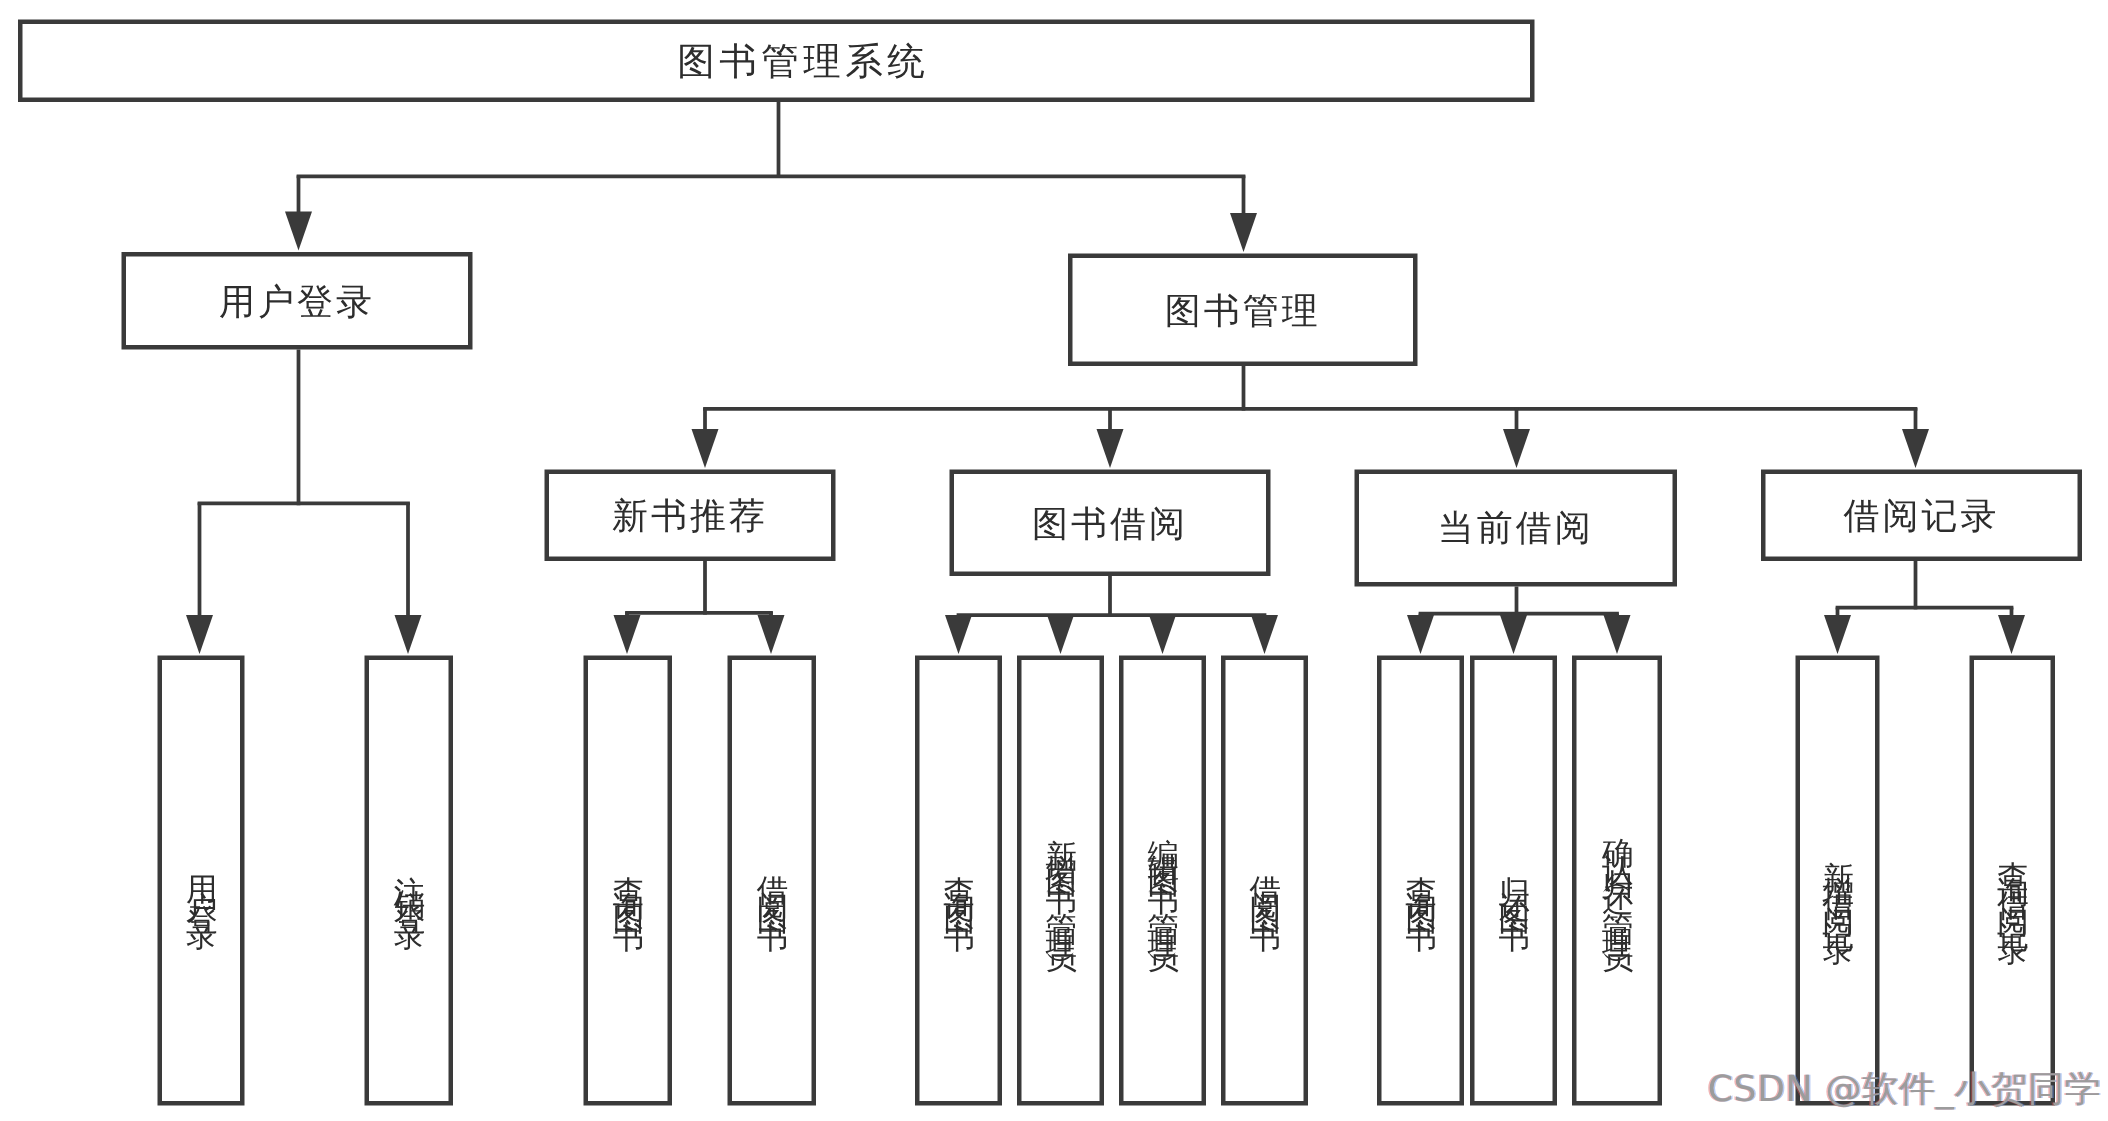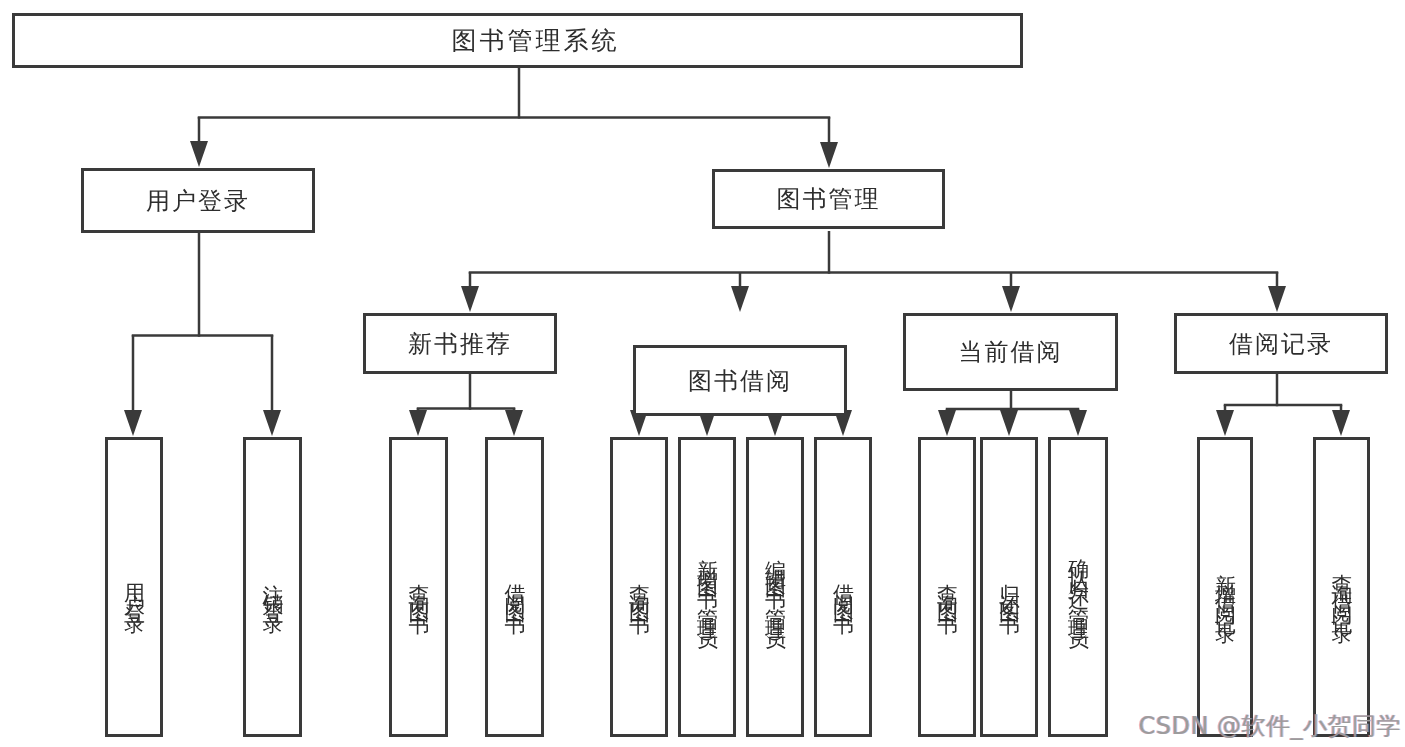--- a/index.html
+++ b/index.html
@@ -134,28 +134,28 @@
     </g>
   </svg>
 
   <div class="box root" style="left:12px; top:13px; width:1011px; height:55px;padding-left:36px;">
     <span>图书管理系统</span>
   </div>
 
   <div class="box lvl" style="left:81px; top:168px; width:234px; height:65px;">
     <span>用户登录</span>
   </div>
-  <div class="box lvl" style="left:712px; top:169px; width:233px; height:60px;">
+  <div class="box lvl" style="left:712px; top:169px; width:233px; height:75px;">
     <span>图书管理</span>
   </div>
 
   <div class="box lvl" style="left:363px; top:313px; width:194px; height:61px;">
     <span>新书推荐</span>
   </div>
-  <div class="box lvl" style="left:633px; top:313px; width:214px; height:71px;margin-top:32px;">
+  <div class="box lvl" style="left:633px; top:313px; width:214px; height:71px;">
     <span>图书借阅</span>
   </div>
   <div class="box lvl" style="left:903px; top:313px; width:215px; height:78px;">
     <span>当前借阅</span>
   </div>
   <div class="box lvl" style="left:1174px; top:313px; width:214px; height:61px;">
     <span>借阅记录</span>
   </div>
 
   <div class="box leaf" style="left:105px; top:437px; width:58px; height:300px;">

